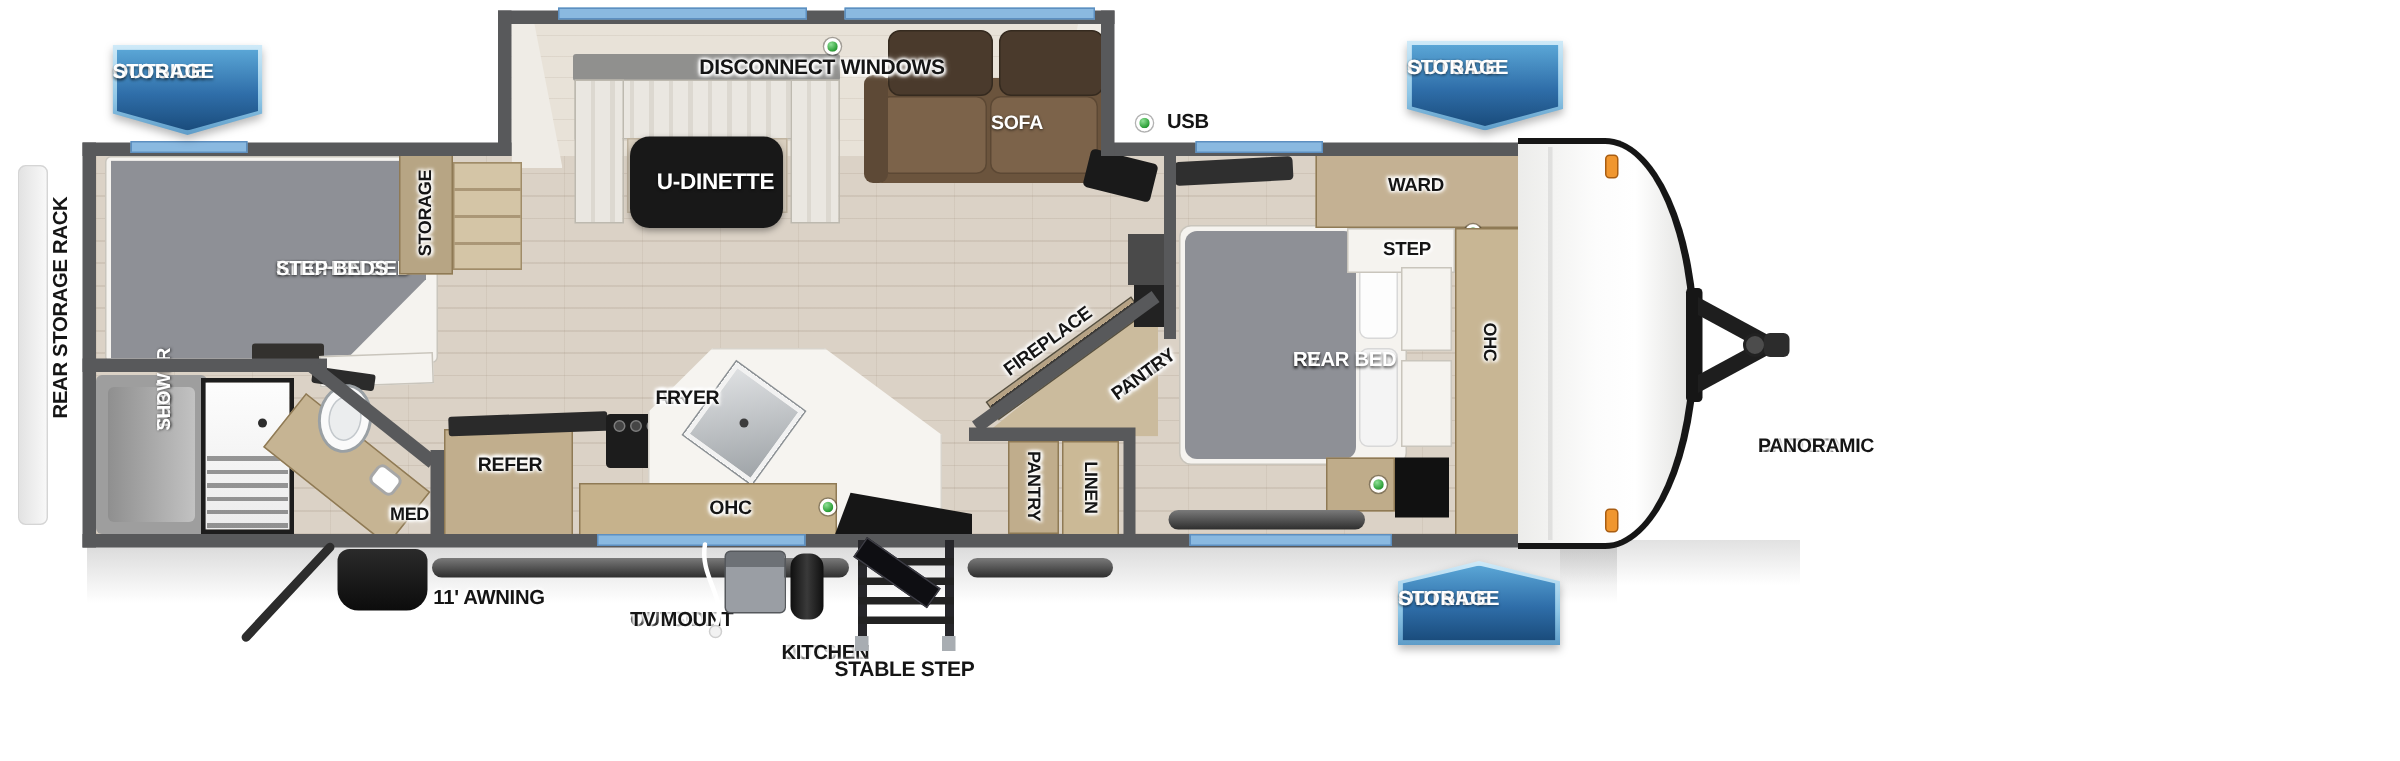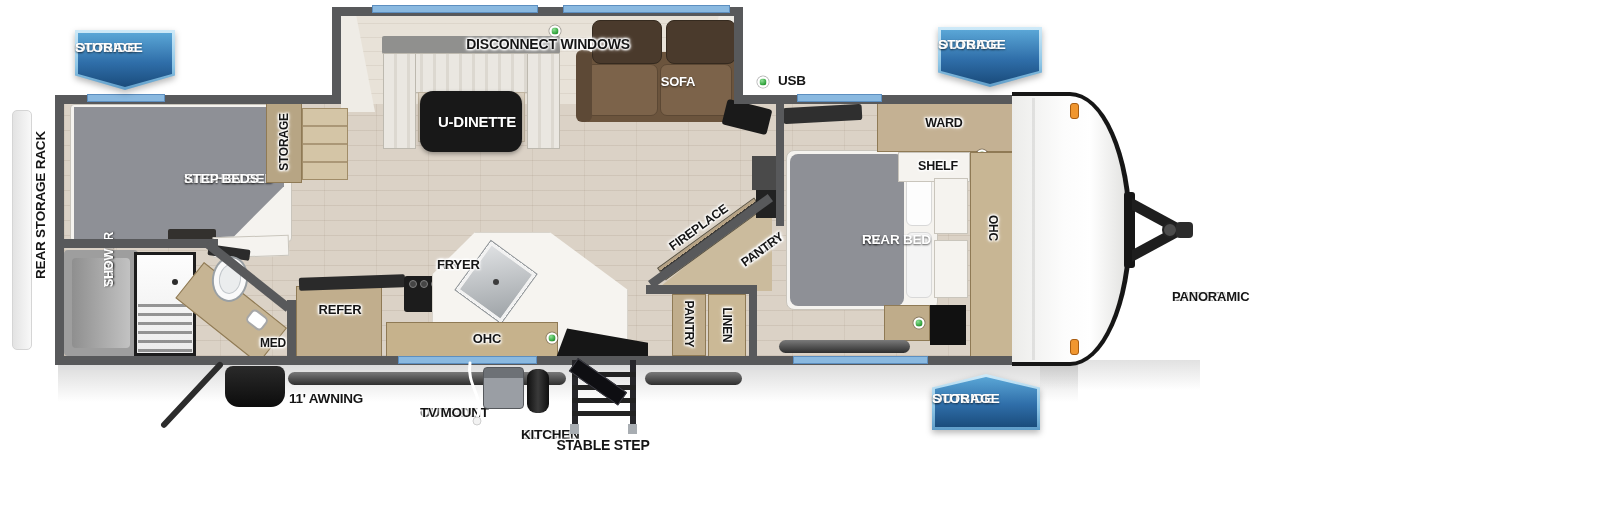--- a/index.html
+++ b/index.html
@@ -151,21 +151,21 @@
   <div style="left:790px;top:154px;width:114px;height:152px;background:var(--bed-gray,#8e9096);border-radius:8px;"></div>
   <div style="left:906px;top:160px;width:26px;height:66px;background:#fdfdfd;border:1px solid #d8d8d8;border-radius:6px;"></div>
   <div style="left:906px;top:232px;width:26px;height:66px;background:#f4f4f4;border:1px solid #d8d8d8;border-radius:6px;"></div>
   <div class="lbl-w ctr" style="left:856px;top:233px;font-size:13.5px;">
     <div>RV</div>
       <div>REAR BED</div>
   </div>
   <div class="wood" style="left:877px;top:102px;width:137px;height:50px;background:#c4b193;"></div>
   <div class="lbl ctr" style="left:944px;top:124px;font-size:12.5px;">WARD</div>
   <div class="white-box" style="left:898px;top:152px;width:72px;height:30px;"></div>
-  <div class="lbl ctr" style="left:938px;top:167px;font-size:12.5px;">SHELF</div>
+  <div class="lbl ctr" style="left:938px;top:167px;font-size:12.5px;">STEP</div>
   <div class="dot" style="left:982px;top:155px;"></div>
   <div class="wood" style="left:970px;top:152px;width:44px;height:206px;background:#c8b694;"></div>
   <div class="lbl cw" style="left:993px;top:228px;font-size:12px;">OHC</div>
   <div class="white-box" style="left:934px;top:178px;width:34px;height:56px;"></div>
   <div class="white-box" style="left:934px;top:240px;width:34px;height:58px;"></div>
   <div class="wood" style="left:884px;top:305px;width:46px;height:36px;background:#bfac8a;"></div>
   <div class="dot" style="left:919px;top:323px;"></div>
   <div style="left:930px;top:305px;width:36px;height:40px;background:#111;"></div>
   <div class="bar" style="left:779px;top:340px;width:131px;height:13px;"></div>
 

